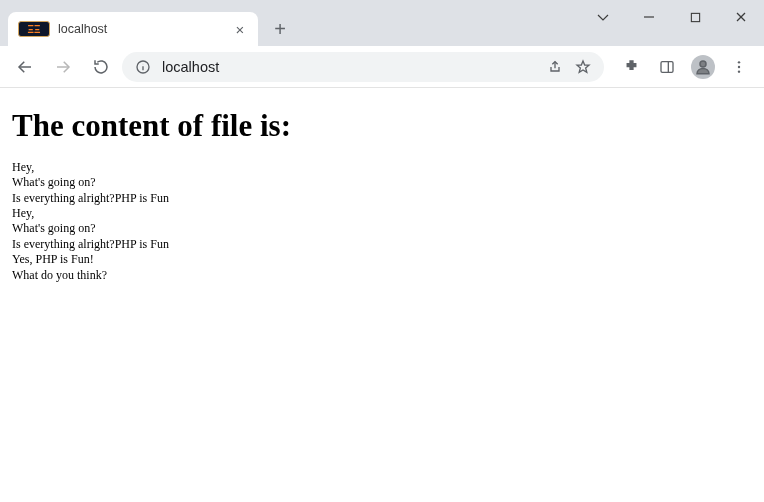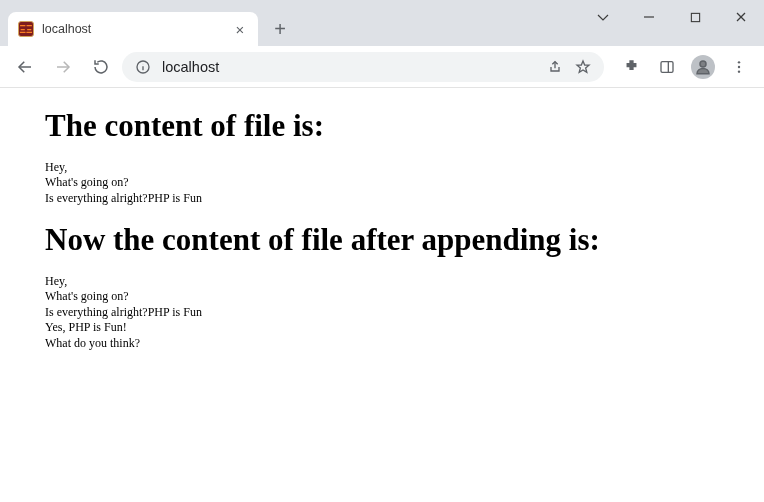--- a/index.html
+++ b/index.html
@@ -25,26 +25,26 @@
       margin-left: 8px;
       border-radius: 8px 8px 0 0;
       display: flex;
       align-items: center;
       padding: 0 10px;
       gap: 8px;
       font-size: 12.5px;
       color: #3c3c3c;
     }
     .favicon {
-      width: 16px;
+      width: 32px;
       height: 16px;
       display: flex;
       align-items: center;
       justify-content: center;
-      background: #7f1d1d;
+      background: #0f172a;
       border: 1px solid #d4a55c;
       border-radius: 3px;
       font-size: 10px;
       color: #fb7f23;
       font-weight: bold;
       font-family: sans-serif;
     }
     .tab-title { flex: 1; }
     .tab-close {
       width: 16px; height: 16px;
@@ -102,21 +102,20 @@
     .right-icons .tbtn { width:34px; height:34px; border-radius:50%; }
     .avatar {
       width:24px; height:24px; border-radius:50%;
       background:#bdc1c6; display:flex; align-items:center; justify-content:center;
     }
     .avatar svg { fill:#7d8084; }
     .content {
       padding: 4px 12px 12px 12px;
       font-family: "Times New Roman", Times, serif;
       color:#000;
-      margin-left:33px;
     }
     .content h1 {
       font-size: 31px;
       font-weight: bold;
       margin: 16px 0 16px 0;
     }
     .bodytext {
       font-size: 12px;
       line-height: 1.28;
       white-space: pre-line;
@@ -226,19 +225,18 @@
         </svg>
     </div>
   </div>
 </div>
 
 <div class="content">
   <h1>The content of file is:</h1>
   <div class="bodytext">Hey,
 What's going on?
 Is everything alright?PHP is Fun</div>
-  <h1>Now the content of file after appending is:</h1>
   <div class="bodytext">Hey,
 What's going on?
 Is everything alright?PHP is Fun
 Yes, PHP is Fun!
 What do you think?</div>
 </div>
 
 </body></html>

